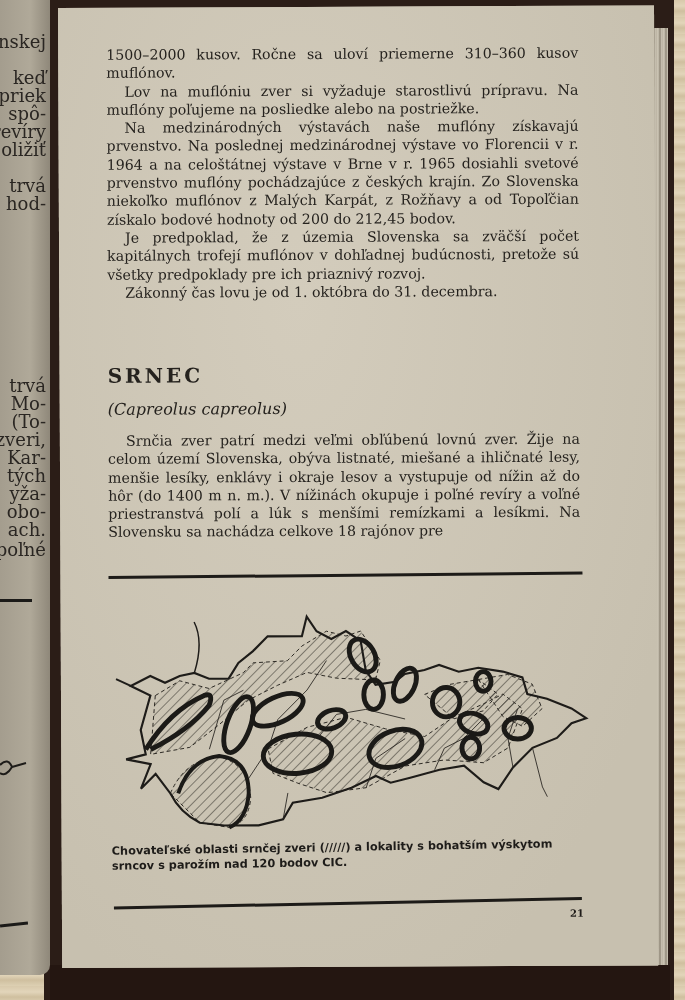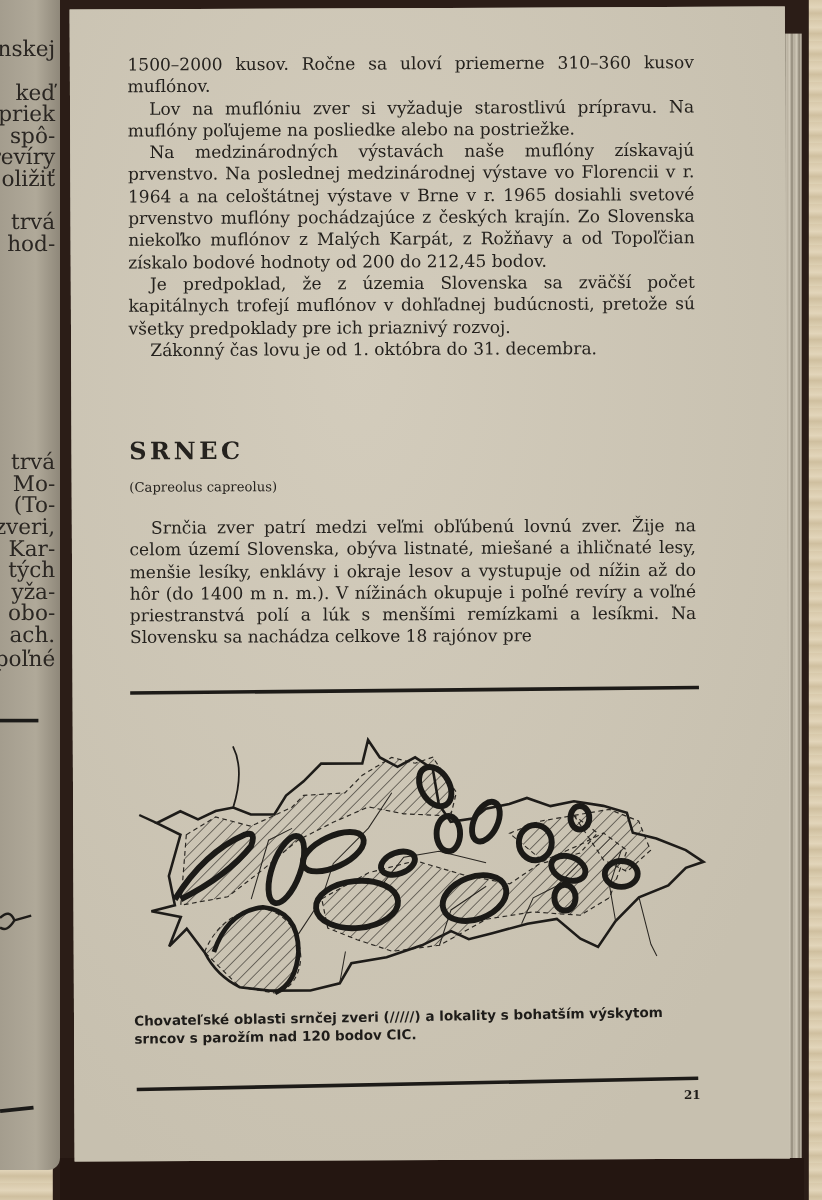--- a/index.html
+++ b/index.html
@@ -49,21 +49,21 @@
     text-align: justify;
   }
   .text-block p { margin: 0; text-indent: 18px; }
   .text-block p.noindent { text-indent: 0; }
   .heading {
     position: absolute; left: 48px; top: 356px;
     font-size: 20px; font-weight: bold; letter-spacing: 3px; color: #25221e;
   }
   .latin {
     position: absolute; left: 48px; top: 392px;
-    font-size: 11px; color: #25221e;
+    font-size: 16px; font-style: italic; color: #25221e;
   }
   .text-block2 {
     position: absolute; left: 48px; top: 424px; width: 472px;
     font-size: 14.2px; line-height: 18.3px; color: #25221e; text-align: justify;
   }
   .text-block2 p { margin: 0; text-indent: 18px; }
   .rule {
     position: absolute; height: 3px; background: #1d1b18;
   }
   .map {

